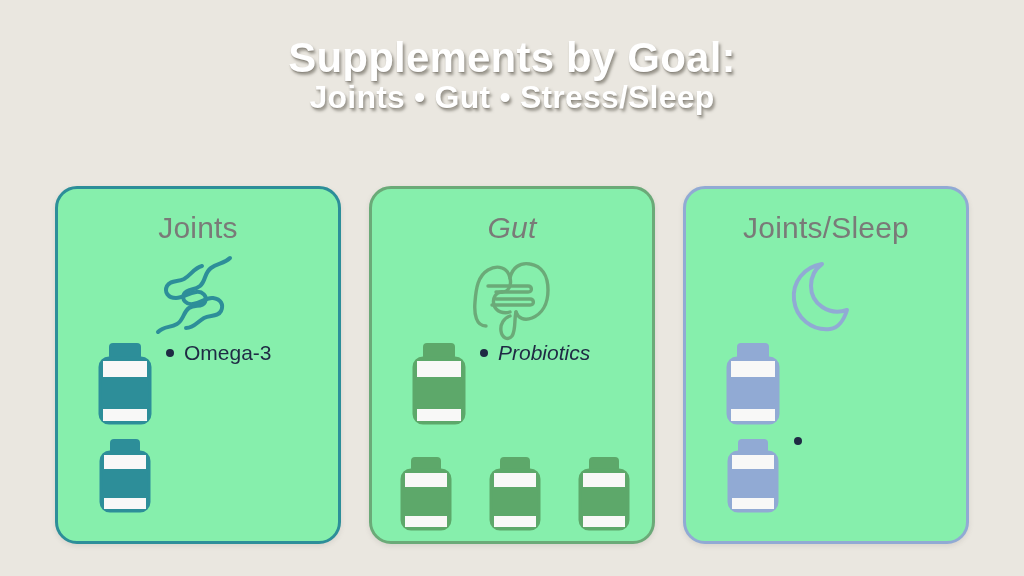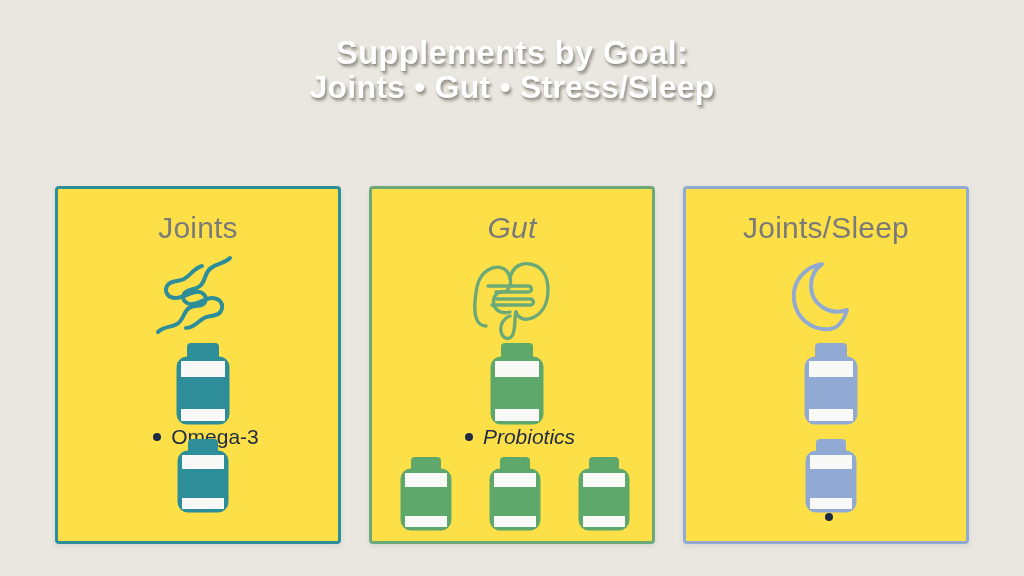--- a/index.html
+++ b/index.html
@@ -19,21 +19,21 @@
   .title-block {
     position: absolute;
     top: 36px;
     left: 0;
     width: 1024px;
     text-align: center;
     line-height: 1.06;
   }
   .title-line {
     display: block;
-    font-size: 33px;
+    font-size: 42px;
     font-weight: bold;
     color: #ffffff;
     letter-spacing: 0.2px;
     text-shadow: 2px 3px 3px rgba(90, 85, 75, 0.55),
                  0 1px 1px rgba(120, 115, 105, 0.4);
   }
   .title-line.line2 { font-size: 32px; }
 
   
   .cards {
@@ -43,22 +43,22 @@
     width: 1024px;
     height: 360px;
     display: flex;
     justify-content: center;
     gap: 28px;
   }
   .card {
     position: relative;
     width: 286px;
     height: 358px;
-    background: #fde047;
-    border-radius: 4px;
+    background: #86efac;
+    border-radius: 22px;
     border: 3px solid #cccccc;
     box-sizing: border-box;
     box-shadow: 0 2px 5px rgba(120,115,105,0.16);
   }
   .card.joints       { border-color: #2d8e99; }
   .card.gut          { border-color: #6baa78; font-style: italic; }
   .card.stresssleep  { border-color: #91aad4; }
 
   .card-title {
     text-align: center;
@@ -79,23 +79,22 @@
 
   
   .rows {
     position: absolute;
     left: 32px;
     top: 152px;
     width: 226px;
   }
   .row {
     display: flex;
-    align-items: center;
+    align-items: flex-start;
     height: 96px;
-    flex-direction: column;
   }
   .row .bottle-slot {
     width: 70px;
     display: flex;
     justify-content: center;
     align-items: center;
   }
   .bullet-text {
     display: flex;
     align-items: center;

